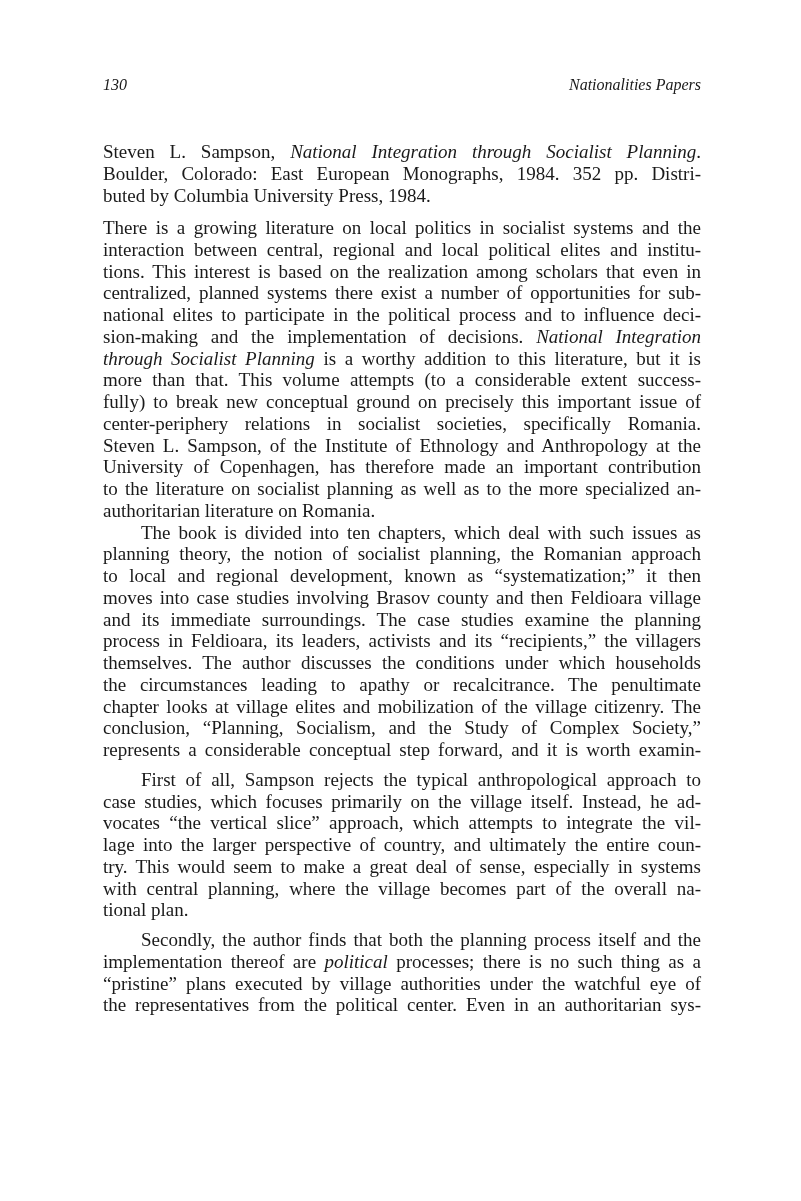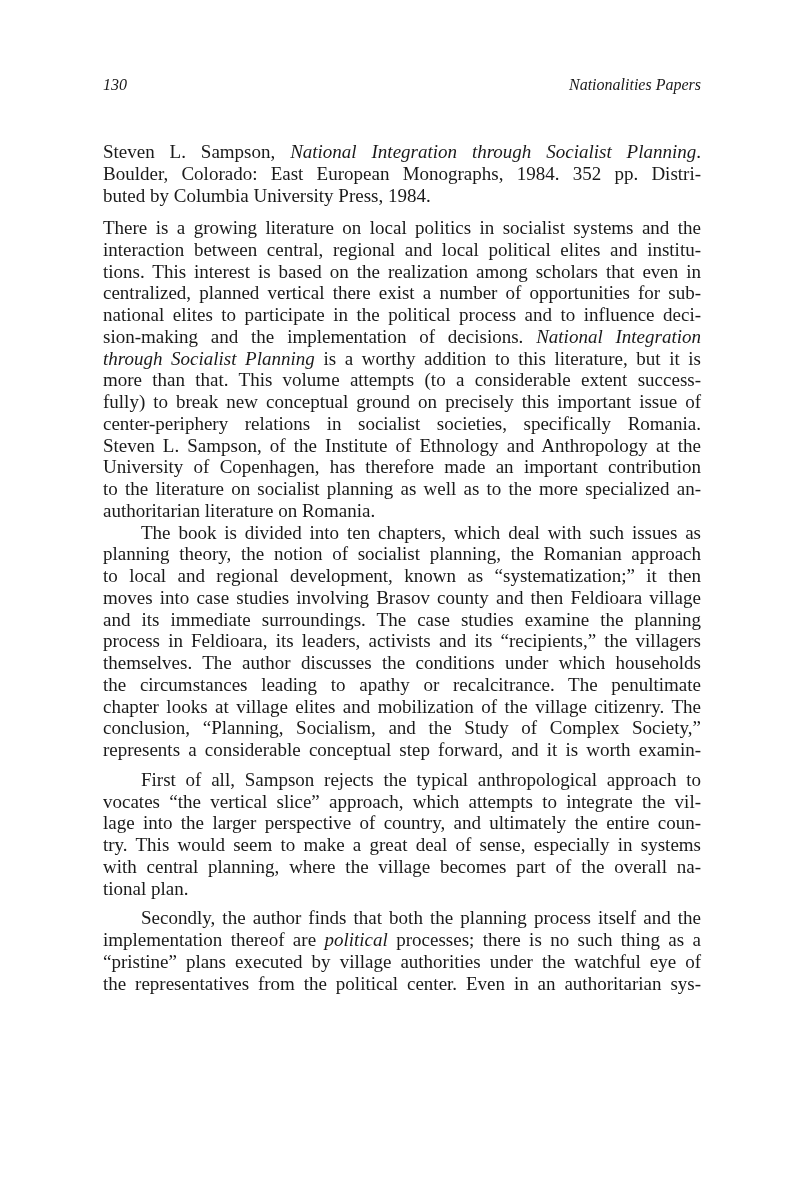--- a/index.html
+++ b/index.html
@@ -90,21 +90,21 @@
       <span class="line"><span>Steven L. Sampson, </span><em>National Integration through Socialist Planning</em><span>.</span></span>
       <span class="line"><span>Boulder, Colorado: East European Monographs, 1984. 352 pp. Distri-</span></span>
       <span class="line last"><span>buted by Columbia University Press, 1984.</span></span>
     </div>
 
   <div class="body-text" id="body-text">
       <div>
         <span class="line"><span>There is a growing literature on local politics in socialist systems and the</span></span>
         <span class="line"><span>interaction between central, regional and local political elites and institu-</span></span>
         <span class="line"><span>tions. This interest is based on the realization among scholars that even in</span></span>
-        <span class="line"><span>centralized, planned vertical there exist a number of opportunities for sub-</span></span>
+        <span class="line"><span>centralized, planned systems there exist a number of opportunities for sub-</span></span>
         <span class="line"><span>national elites to participate in the political process and to influence deci-</span></span>
         <span class="line"><span>sion-making and the implementation of decisions. </span><em>National Integration</em></span>
         <span class="line"><em>through Socialist Planning</em><span> is a worthy addition to this literature, but it is</span></span>
         <span class="line"><span>more than that. This volume attempts (to a considerable extent success-</span></span>
         <span class="line"><span>fully) to break new conceptual ground on precisely this important issue of</span></span>
         <span class="line"><span>center-periphery relations in socialist societies, specifically Romania.</span></span>
         <span class="line"><span>Steven L. Sampson, of the Institute of Ethnology and Anthropology at the</span></span>
         <span class="line"><span>University of Copenhagen, has therefore made an important contribution</span></span>
         <span class="line"><span>to the literature on socialist planning as well as to the more specialized an-</span></span>
         <span class="line last"><span>authoritarian literature on Romania.</span></span>
@@ -118,20 +118,21 @@
         <span class="line"><span>process in Feldioara, its leaders, activists and its “recipients,” the villagers</span></span>
         <span class="line"><span>themselves. The author discusses the conditions under which households</span></span>
         <span class="line"><span>the circumstances leading to apathy or recalcitrance. The penultimate</span></span>
         <span class="line"><span>chapter looks at village elites and mobilization of the village citizenry. The</span></span>
         <span class="line"><span>conclusion, “Planning, Socialism, and the Study of Complex Society,”</span></span>
         <span class="line"><span>represents a considerable conceptual step forward, and it is worth examin-</span></span>
       </div>
       <div class="para-gap"></div>
       <div>
         <span class="line indent"><span>First of all, Sampson rejects the typical anthropological approach to</span></span>
+        <span class="line"><span>case studies, which focuses primarily on the village itself. Instead, he ad-</span></span>
         <span class="line"><span>vocates “the vertical slice” approach, which attempts to integrate the vil-</span></span>
         <span class="line"><span>lage into the larger perspective of country, and ultimately the entire coun-</span></span>
         <span class="line"><span>try. This would seem to make a great deal of sense, especially in systems</span></span>
         <span class="line"><span>with central planning, where the village becomes part of the overall na-</span></span>
         <span class="line last"><span>tional plan.</span></span>
       </div>
       <div class="para-gap"></div>
       <div>
         <span class="line indent"><span>Secondly, the author finds that both the planning process itself and the</span></span>
         <span class="line"><span>implementation thereof are </span><em>political</em><span> processes; there is no such thing as a</span></span>

